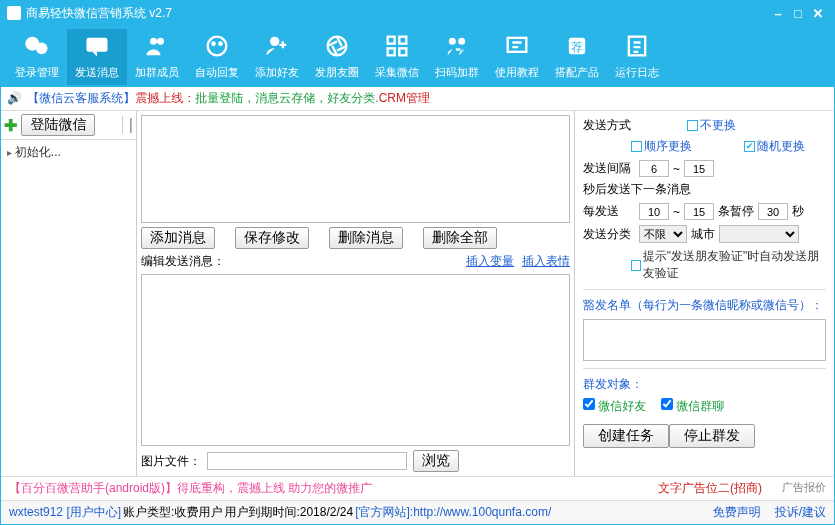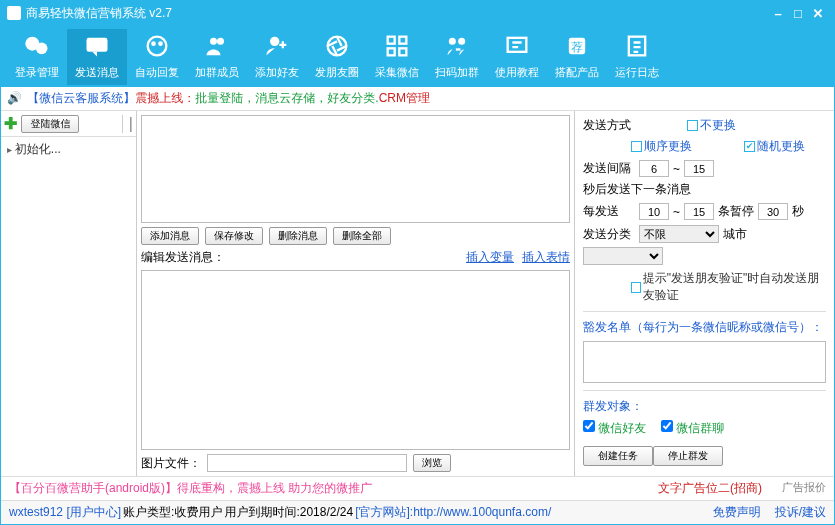--- a/index.html
+++ b/index.html
@@ -15,26 +15,26 @@
 .tool-icon { display: block; margin: 0 auto 3px auto; color: #fff; }
 .tool-icon svg { width: 28px; height: 28px; }
 .announce { font-size: 12px; padding: 3px 6px; color: #333; border-bottom: 1px solid #ddd; }
 .announce .red { color: #d02020; }
 .announce .green { color: #1a9e40; }
 .announce .link-blue { color: #2060d0; }
 .announce .ico { color: #d02020; margin-right: 2px; }
 .body-area { flex: 1; display: flex; overflow: hidden; }
 .left-pane { width: 136px; border-right: 1px solid #ccc; display: flex; flex-direction: column; }
 .left-top { padding: 3px; border-bottom: 1px solid #ddd; display: flex; align-items: center; gap: 4px; }
-.btn { font-size: 10px; padding: 1px 8px; border: 1px solid #999; background: linear-gradient(#fff,#e8e8e8); cursor: pointer; border-radius: 2px; }
+.btn { font-size: 14px; padding: 1px 8px; border: 1px solid #999; background: linear-gradient(#fff,#e8e8e8); cursor: pointer; border-radius: 2px; }
 .tree { font-size: 12px; padding: 4px 6px; color: #333; flex: 1; }
 .tree-item::before { content: "▸ "; font-size: 10px; color: #666; }
 .mid-pane { flex: 1; display: flex; flex-direction: column; padding: 4px; gap: 4px; }
 .msg-list { border: 1px solid #bbb; height: 108px; background: #fff; }
-.btn-row { display: flex; gap: 6px; align-items: center; font-size: 12px; }
+.btn-row { display: flex; gap: 20px; align-items: center; font-size: 12px; }
 .edit-label-row { display: flex; align-items: center; font-size: 12px; gap: 4px; }
 .edit-label-row .links { margin-left: auto; display: flex; gap: 8px; }
 .link { color: #2060d0; text-decoration: underline; cursor: pointer; }
 .edit-area { border: 1px solid #bbb; flex: 1; background: #fff; min-height: 130px; }
 .file-row { display: flex; align-items: center; gap: 6px; font-size: 12px; }
 .file-row input[type=text] { flex: 1; border: 1px solid #bbb; height: 18px; font-size: 12px; padding: 0 3px; max-width: 200px; }
 .right-pane { width: 260px; border-left: 1px solid #ccc; padding: 6px 8px; font-size: 12px; display: flex; flex-direction: column; gap: 5px; }
 .rp-row { display: flex; align-items: center; gap: 4px; flex-wrap: wrap; }
 .rp-row .lbl { min-width: 52px; }
 input.num { width: 30px; border: 1px solid #bbb; height: 17px; font-size: 11px; text-align: center; }
@@ -78,34 +78,34 @@
       <span>登录管理</span>
     </div>
     <div class="tool-item active">
       <span class="tool-icon"><svg viewBox="0 0 24 24" fill="white">
             <rect x="3" y="5" width="18" height="12" rx="2"></rect>
             <polygon points="8,17 12,21 12,17"></polygon>
           </svg></span>
       <span>发送消息</span>
     </div>
     <div class="tool-item">
+      <span class="tool-icon"><svg viewBox="0 0 24 24" fill="white">
+            <circle cx="9" cy="8" r="3"></circle>
+            <circle cx="15" cy="8" r="3"></circle>
+            <path d="M3 20c0-3 3-5 6-5s6 2 6 5"></path>
+          </svg></span>
+      <span>加群成员</span>
+    </div>
+    <div class="tool-item">
       <span class="tool-icon"><svg viewBox="0 0 24 24" fill="none" stroke="white" stroke-width="2">
             <circle cx="12" cy="12" r="8"></circle>
             <circle cx="9" cy="10" r="1" fill="white"></circle>
             <circle cx="15" cy="10" r="1" fill="white"></circle>
           </svg></span>
       <span>自动回复</span>
-    </div>
-    <div class="tool-item">
-      <span class="tool-icon"><svg viewBox="0 0 24 24" fill="white">
-            <circle cx="9" cy="8" r="3"></circle>
-            <circle cx="15" cy="8" r="3"></circle>
-            <path d="M3 20c0-3 3-5 6-5s6 2 6 5"></path>
-          </svg></span>
-      <span>加群成员</span>
     </div>
     <div class="tool-item">
       <span class="tool-icon"><svg viewBox="0 0 24 24" fill="white">
             <circle cx="10" cy="8" r="4"></circle>
             <path d="M3 20c0-4 3-6 7-6"></path>
             <path d="M17 8v6M14 11h6" stroke="white" stroke-width="2"></path>
           </svg></span>
       <span>添加好友</span>
     </div>
     <div class="tool-item">
@@ -223,21 +223,21 @@
         <span class="lbl">每发送</span>
         <input class="num" value="10" style="">
         <span>~</span>
         <input class="num" value="15" style="">
         <span>条暂停</span>
         <input class="num" value="30" style="">
         <span>秒</span>
       </div>
       <div class="rp-row">
         <span class="lbl">发送分类</span>
-        <select class="sel" style="width:80px"><option>不限</option></select>
+        <select class="sel" style="width:48px"><option>不限</option></select>
         <span>城市</span>
         <select class="sel" style="width:80px"><option></option></select>
       </div>
       <div class="rp-row">
         <span class="cb-box">
             <span class="sq"></span>
             <span style="color:#333">提示"发送朋友验证"时自动发送朋友验证</span>
           </span>
       </div>
       <hr class="sep">

